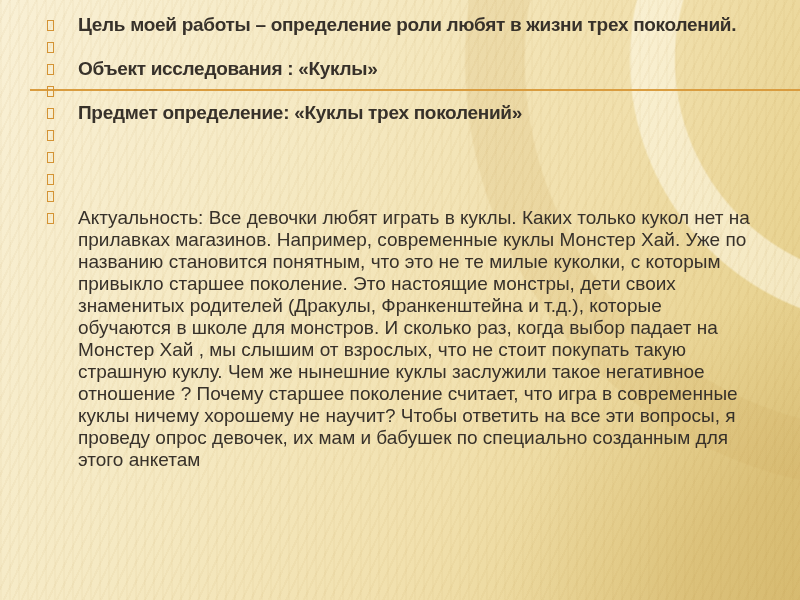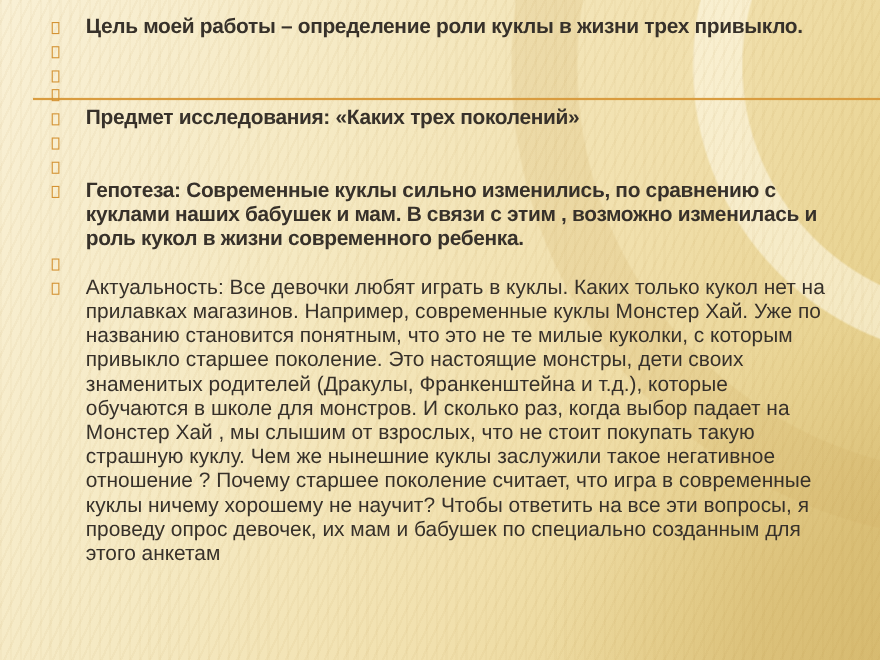--- a/index.html
+++ b/index.html
@@ -72,56 +72,56 @@
   }
 </style>
 </head>
 <body>
 
 <div class="slide" style="--accent: #d99c3f; --bullet: #d49334; --ink: #37312a;">
   <div class="divider"></div>
   <div class="content" id="bullet-list">
   <div class="item bold">
     <span class="bullet"></span>
-    <div class="text">Цель моей работы – определение роли куклы в жизни трех привыкло.</div>
+    <div class="text">Цель моей работы – определение роли любят в жизни трех поколений.</div>
   </div>
 
   <div class="item bold">
     <span class="bullet"></span>
     <div class="text"></div>
   </div>
 
   <div class="item bold">
     <span class="bullet"></span>
+    <div class="text">Объект исследования : «Куклы»</div>
   </div>
 
   <div class="item bold">
     <span class="bullet"></span>
     <div class="text"></div>
   </div>
 
   <div class="item bold">
     <span class="bullet"></span>
-    <div class="text">Предмет исследования: «Каких трех поколений»</div>
+    <div class="text">Предмет определение: «Куклы трех поколений»</div>
   </div>
 
   <div class="item bold">
     <span class="bullet"></span>
     <div class="text"></div>
   </div>
 
 
   <div class="item bold">
     <span class="bullet"></span>
     <div class="text"></div>
   </div>
 
   <div class="item bold">
     <span class="bullet"></span>
-    <div class="text">Гепотеза: Современные куклы сильно изменились, по сравнению с куклами наших бабушек и мам. В связи с этим , возможно изменилась и роль кукол в жизни современного ребенка.</div>
   </div>
 
   <div class="item regular">
     <span class="bullet"></span>
     <div class="text"></div>
   </div>
 
   <div class="item regular">
     <span class="bullet"></span>
     <div class="text">Актуальность: Все девочки любят играть в куклы. Каких только кукол нет на прилавках магазинов. Например, современные куклы Монстер Хай. Уже по названию становится понятным, что это не те милые куколки, с которым привыкло старшее поколение. Это настоящие монстры, дети своих знаменитых родителей (Дракулы, Франкенштейна и т.д.), которые обучаются в школе для монстров. И сколько раз, когда выбор падает на Монстер Хай , мы слышим от взрослых, что не стоит покупать такую страшную куклу. Чем же нынешние куклы заслужили такое негативное отношение ? Почему старшее поколение считает, что игра в современные куклы ничему хорошему не научит? Чтобы ответить на все эти вопросы, я проведу опрос девочек, их мам и бабушек по специально созданным для этого анкетам</div>

